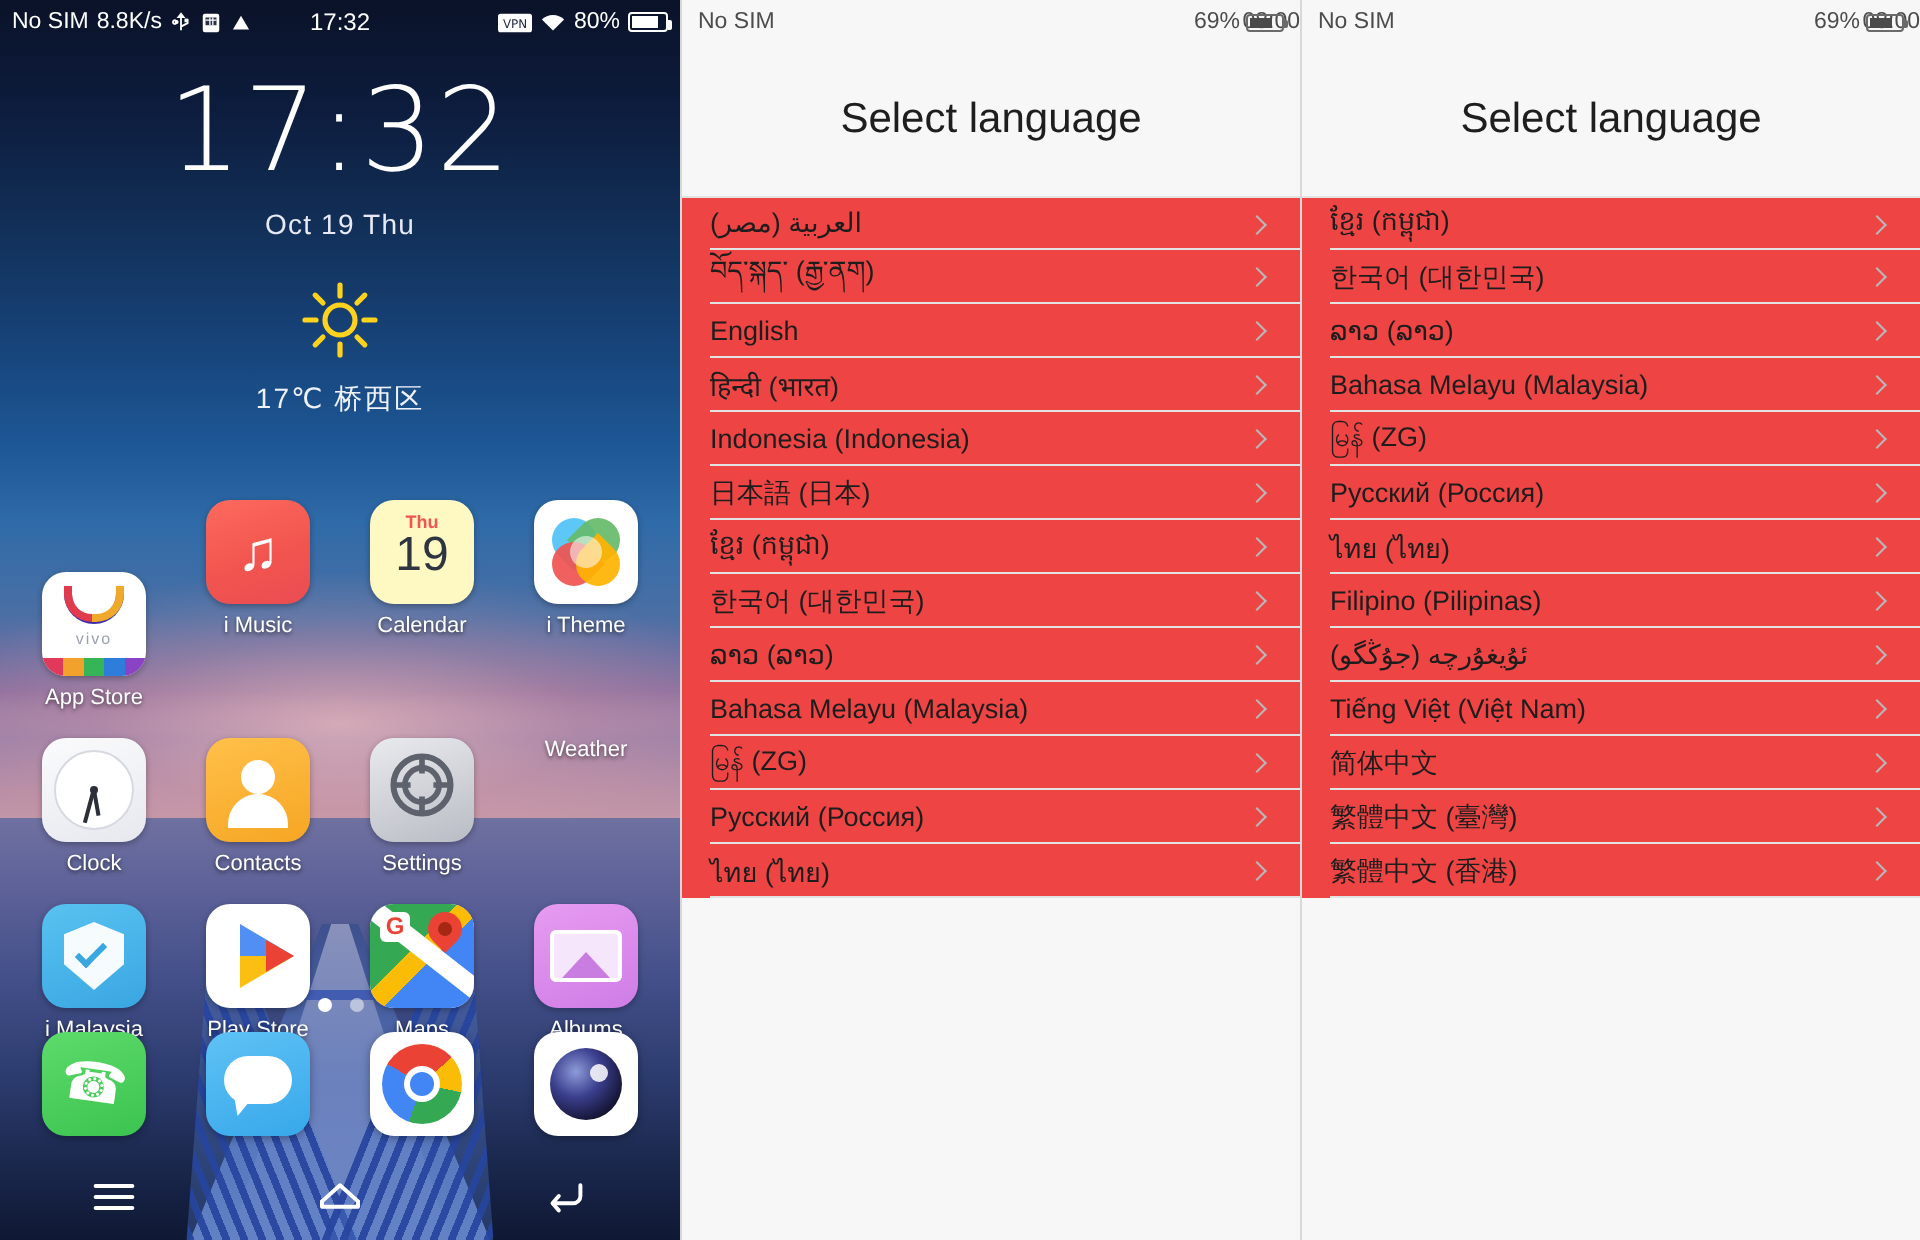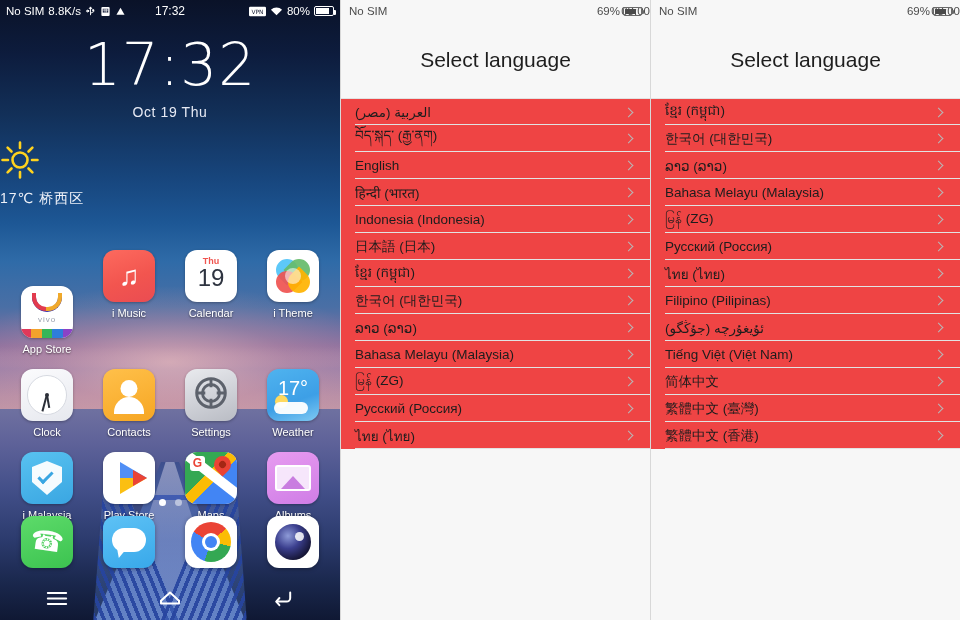--- a/index.html
+++ b/index.html
@@ -92,21 +92,21 @@
   .battery-dark::after{ content:""; position:absolute; right:-3px; top:2.5px; width:2px;height:5px;background:#fff;border-radius:0 1px 1px 0;}
   .battery-dark i { position:absolute; left:1px; top:1px; bottom:1px; width:72%; background:#fff; display:block;}
 
   .clock-block { position:absolute; left:0; right:0; top:36px; text-align:center; z-index:5; }
   .clock-time {
     font-size:58px; color:#fff; font-weight:300; letter-spacing:1px;
     line-height:1; font-family:"DejaVu Sans",sans-serif;
   }
   .clock-date { margin-top:10px; font-size:14px; color:#e7eaf4; letter-spacing:.6px; }
 
-  .weather-block { position:absolute; left:0; right:0; top:140px; z-index:5; }
+  .weather-block { position:absolute; left:0; right:0; top:140px; text-align:center; z-index:5; }
   .sun-ico { margin:0 auto 6px; display:block; }
   .weather-text { font-size:14px; color:#eef1f8; letter-spacing:1px; }
 
   .apps { position:absolute; left:0; right:0; top:250px; z-index:5; }
   .app-row { display:flex; justify-content:space-around; margin-bottom:14px; padding:0 6px; }
   .app { width:62px; text-align:center; }
   .app-ico {
     width:52px; height:52px; border-radius:12px; margin:0 auto 5px;
     position:relative; overflow:hidden;
     box-shadow:0 1px 3px rgba(0,0,0,.3);
@@ -122,21 +122,21 @@
   }
   .i-appstore .smile::before{content:"";position:absolute;left:-4px;top:-1px;width:12px;height:14px;border-left:4px solid #e23b4e;border-bottom:4px solid #e23b4e;border-radius:0 0 0 14px;}
   .i-appstore .smile::after{content:"";position:absolute;right:-4px;top:-1px;width:12px;height:14px;border-right:4px solid #f0a92b;border-bottom:4px solid #f0a92b;border-radius:0 0 14px 0;}
   .i-appstore .vivo{position:absolute;left:0;right:0;top:29px;text-align:center;font-size:8px;color:#9aa0ad;letter-spacing:1px;}
   .i-appstore .strip{position:absolute;left:0;right:0;bottom:0;height:9px;
     background:linear-gradient(90deg,#e0395a 0 20%,#f2a22c 20% 40%,#36b558 40% 60%,#2f7ddb 60% 80%,#8b43c6 80% 100%);}
 
   .i-music { background:linear-gradient(160deg,#fd6a5e 0%,#f2554f 55%,#ea4c52 100%); }
   .i-music .note { position:absolute; left:50%; top:50%; transform:translate(-50%,-50%); color:#fff; font-size:28px; line-height:1;}
 
-  .i-calendar { background:#ffffff; }
+  .i-calendar { background:#fef9c3; }
   .i-calendar .cd{position:absolute;left:0;right:0;top:6px;text-align:center;font-size:9px;color:#f0554f;font-weight:bold;}
   .i-calendar .cn{position:absolute;left:0;right:0;top:14px;text-align:center;font-size:24px;color:#2e3440;font-weight:300;}
 
   .i-theme { background:#fff; }
   .pet{position:absolute;width:22px;height:22px;border-radius:50% 50% 50% 0;opacity:.92;}
   .p1{background:#4fc3f7;left:9px;top:9px;transform:rotate(-45deg);}
   .p2{background:#66bb6a;left:21px;top:9px;transform:rotate(45deg);}
   .p3{background:#ef5350;left:9px;top:21px;transform:rotate(-135deg);}
   .p4{background:#ffb300;left:21px;top:21px;transform:rotate(135deg);}
   .pc{position:absolute;left:18px;top:18px;width:16px;height:16px;border-radius:50%;background:#fff;opacity:.55;}
@@ -384,25 +384,20 @@
               <circle cx="20" cy="20" r="9" fill="none" stroke="#5d626c" stroke-width="3"></circle>
               <g stroke="#5d626c" stroke-width="3">
                 <path d="M20 5v9M20 26v9M5 20h9M26 20h9"></path>
               </g>
             </svg>
           </span>
         </div>
         <div class="app-label">Settings</div>
       </div>
       <div class="app">
-        <div class="app-ico i-weather">
-          <span class="deg">17°</span>
-          <span class="sun2"></span>
-            <span class="cl"></span>
-        </div>
         <div class="app-label">Weather</div>
       </div>
     </div>
 
     <div class="app-row">
       <div class="app">
         <div class="app-ico i-manager">
             <span class="shield"></span>
             <span class="chk"></span>
           </div>

